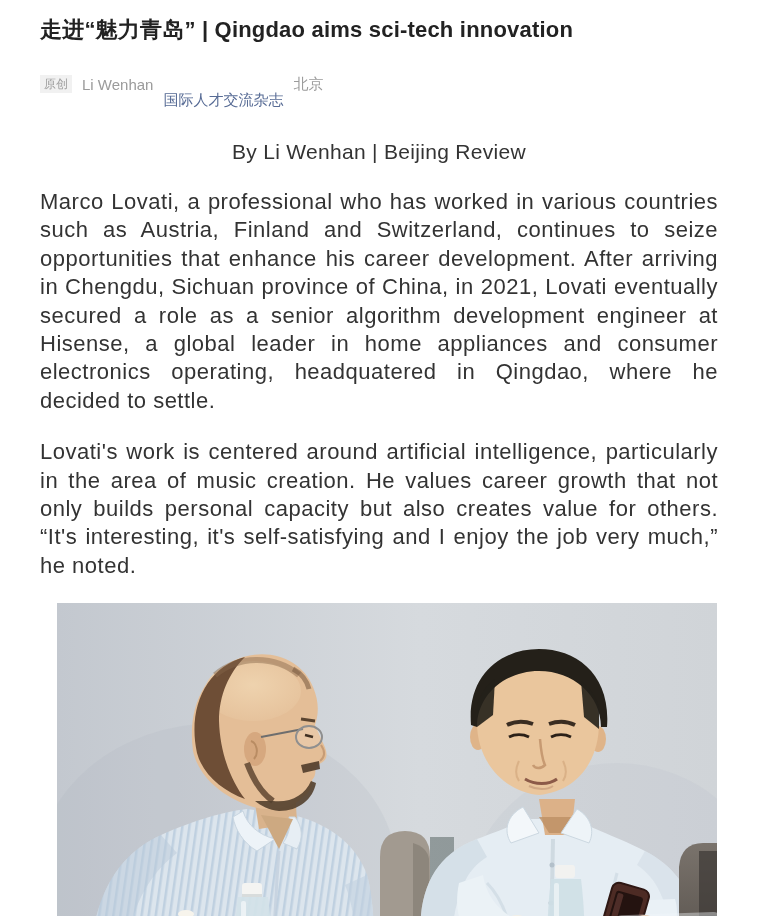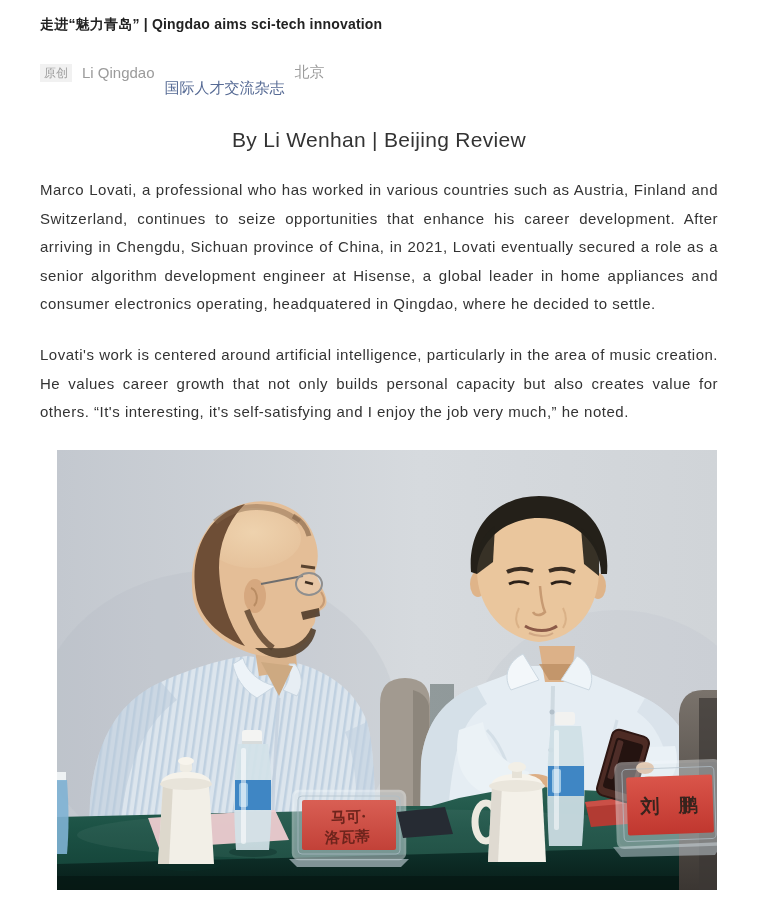--- a/index.html
+++ b/index.html
@@ -3,38 +3,38 @@
 <meta charset="utf-8">
 <style>
   html,body{margin:0;padding:0;background:#ffffff;}
   body{
     width:758px;height:916px;overflow:hidden;
     font-family:"Liberation Sans","DejaVu Sans",sans-serif;
     -webkit-font-smoothing:antialiased;
   }
   .content{padding:0 40px;}
   .title{
-    font-size:14px;font-weight:700;color:#222222;
+    font-size:22px;font-weight:700;color:#222222;
     line-height:1.45;margin:14px 0 0 0;letter-spacing:.2px;
   }
   .meta{
     margin-top:13px;display:flex;align-items:center;gap:10px;
     font-size:15px;color:#9b9b9b;white-space:nowrap;
   }
   .badge{
     font-size:12px;color:#9d9d9d;background:#f1f1f1;
     padding:1px 4px;border-radius:0;line-height:16px;
   }
   .account{color:#576b95;text-decoration:none;cursor:pointer;margin-top:32px;}
   .byline{
     text-align:center;font-size:21px;color:#333333;
     margin:30px 0 24px 0;letter-spacing:.3px;
   }
   .para{
-    font-size:15px;line-height:28.4px;letter-spacing:.5px;
+    font-size:22px;line-height:28.4px;letter-spacing:.5px;
     color:#333333;text-align:justify;margin:0 0 23px 0;
   }
   .photo{
     margin:17px 0 0 17px;width:660px;height:440px;
     display:block;cursor:pointer;
   }
   .photo svg{display:block;}
   .card-text{
     font-family:"DejaVu Serif","Liberation Serif",serif;
     font-weight:700;
@@ -42,21 +42,21 @@
 </style>
 </head>
 <body>
 
 <article class="content">
 
   <h1 class="title">走进“魅力青岛” | Qingdao aims sci-tech innovation</h1>
 
   <div class="meta">
     <span class="badge">原创</span>
-    <span>Li Qingdao</span>
+    <span>Li Wenhan</span>
     <a class="account">国际人才交流杂志</a>
     <span>北京</span>
   </div>
 
   <p class="byline">By Li Wenhan | Beijing Review</p>
 
   <p class="para">Marco Lovati, a professional who has worked in various countries such as Austria, Finland and Switzerland, continues to seize opportunities that enhance his career development. After arriving in Chengdu, Sichuan province of China, in 2021, Lovati eventually secured a role as a senior algorithm development engineer at Hisense, a global leader in home appliances and consumer electronics operating, headquatered in Qingdao, where he decided to settle.</p>
   <p class="para">Lovati's work is centered around artificial intelligence, particularly in the area of music creation. He values career growth that not only builds personal capacity but also creates value for others. “It's interesting, it's self-satisfying and I enjoy the job very much,” he noted.</p>
 
   <figure class="photo">

